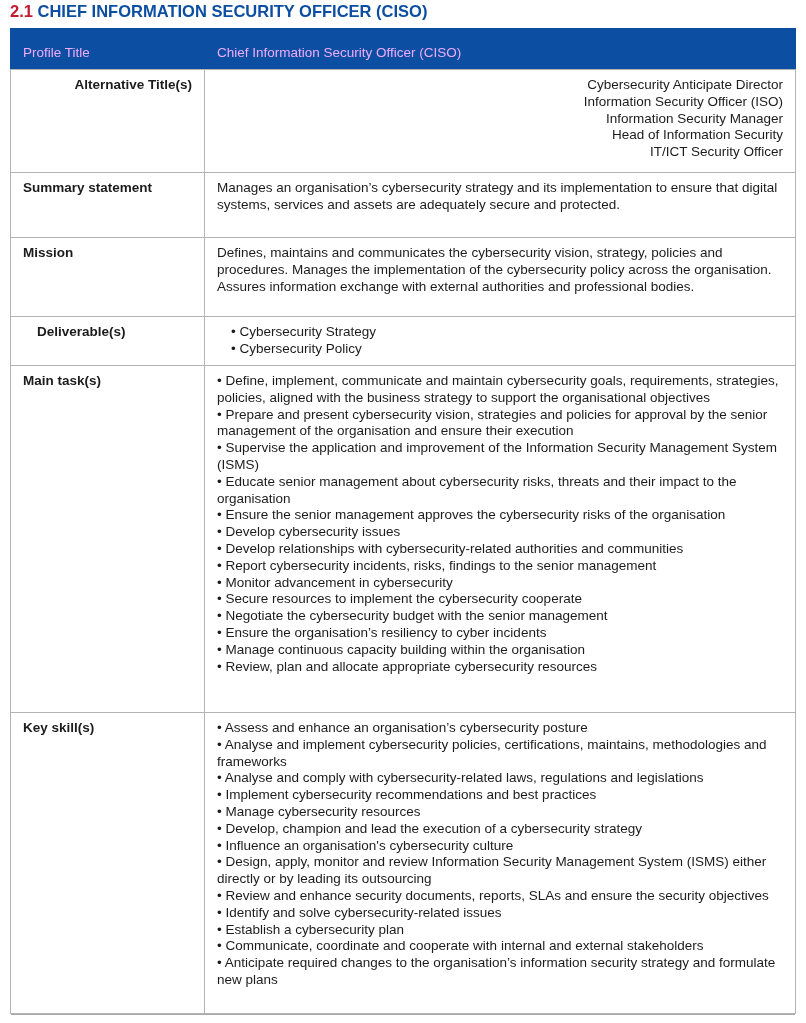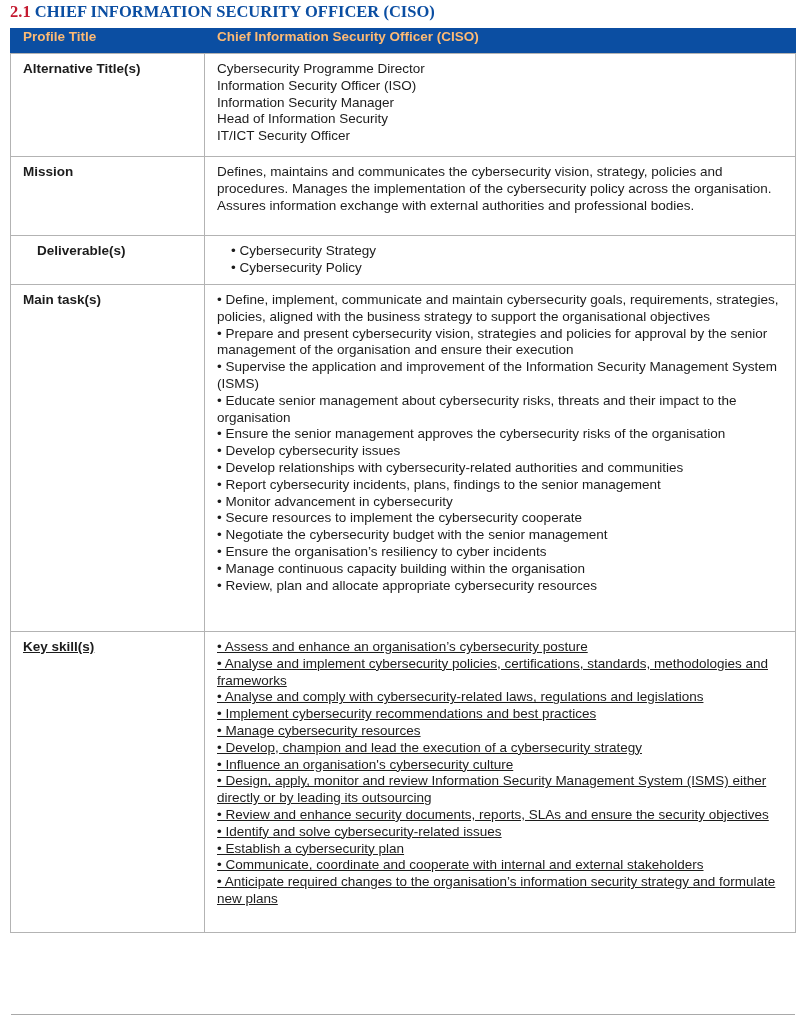--- a/index.html
+++ b/index.html
@@ -13,21 +13,20 @@
     overflow: hidden;
   }
   .section-title {
     position: absolute;
     left: 10px;
     top: 2px;
     font-size: 16.5px;
     font-weight: bold;
     letter-spacing: 0px;
     white-space: nowrap;
-    font-family: Liberation Serif, serif;
   }
   .section-number { color: var(--section-number-red, #c41a30); }
   .section-name   { color: var(--title-blue, #0b4ea2); }
 
   table.profile {
     position: absolute;
     left: 10px;
     top: 28px;
     width: 786px;
     border-collapse: collapse;
@@ -38,36 +37,36 @@
     border: 1px solid #b3b3b3;
     vertical-align: top;
     text-align: left;
     padding: 7px 12px;
     font-size: 13.5px;
     line-height: 16.8px;
     overflow: hidden;
   }
   th {
     background: var(--header-bg, #0b4ea2);
-    color: #fdba74;
-    font-weight: bold;
+    color: #f0abfc;
+    font-weight: normal;
     border-color: var(--header-bg, #0b4ea2);
     border-bottom-color: #b3b3b3;
     height: 17px;
-    padding-top: 0;
+    padding-top: 16px;
     padding-bottom: 7px;
   }
   th.h2 { border-left-color: #7a97c4; }
   td.label { font-weight: bold; }
-  tr.r-alt     td { height: 88px; }
+  tr.r-alt     td { height: 88px; text-align: right; }
   tr.r-summary td { height: 50px; }
   tr.r-mission td { height: 64px; }
   tr.r-deliv   td { height: 34px; padding-left: 26px; }
   tr.r-main    td { height: 332px; margin-top: 40px; }
-  tr.r-key     td { height: 286px; text-decoration: underline; }
+  tr.r-key     td { height: 286px; }
   .li { margin: 0; padding: 0; }
   .next-row-line {
     position: absolute;
     left: 11px;
     top: 1014px;
     width: 784px;
     height: 1px;
     background: #a9a9a9;
   }
 </style>
@@ -87,26 +86,30 @@
         <col class="c2">
       </colgroup>
     <tbody>
         <tr>
       <th class="h1">Profile Title</th>
       <th class="h2">Chief Information Security Officer (CISO)</th>
     </tr>
     <tr class="r-alt">
       <td class="label">Alternative Title(s)</td>
       <td>
-            <div class="li">Cybersecurity Programme Director</div>
+            <div class="li">Cybersecurity Anticipate Director</div>
             <div class="li">Information Security Officer (ISO)</div>
             <div class="li">Information Security Manager</div>
             <div class="li">Head of Information Security</div>
             <div class="li">IT/ICT Security Officer</div>
           </td>
+    </tr>
+    <tr class="r-summary">
+      <td class="label">Summary statement</td>
+      <td>Manages an organisation’s cybersecurity strategy and its implementation to ensure that digital systems, services and assets are adequately secure and protected.</td>
     </tr>
     <tr class="r-mission">
       <td class="label">Mission</td>
       <td>Defines, maintains and communicates the cybersecurity vision, strategy, policies and procedures. Manages the implementation of the cybersecurity policy across the organisation. Assures information exchange with external authorities and professional bodies.</td>
     </tr>
     <tr class="r-deliv">
       <td class="label">Deliverable(s)</td>
       <td>
             <div class="li">• Cybersecurity Strategy</div>
             <div class="li">• Cybersecurity Policy</div>
@@ -115,34 +118,34 @@
     <tr class="r-main">
       <td class="label">Main task(s)</td>
       <td>
             <div class="li">• Define, implement, communicate and maintain cybersecurity goals, requirements, strategies, policies, aligned with the business strategy to support the organisational objectives</div>
             <div class="li">• Prepare and present cybersecurity vision, strategies and policies for approval by the senior management of the organisation and ensure their execution</div>
             <div class="li">• Supervise the application and improvement of the Information Security Management System (ISMS)</div>
             <div class="li">• Educate senior management about cybersecurity risks, threats and their impact to the organisation</div>
             <div class="li">• Ensure the senior management approves the cybersecurity risks of the organisation</div>
             <div class="li">• Develop cybersecurity issues</div>
             <div class="li">• Develop relationships with cybersecurity-related authorities and communities</div>
-            <div class="li">• Report cybersecurity incidents, plans, findings to the senior management</div>
+            <div class="li">• Report cybersecurity incidents, risks, findings to the senior management</div>
             <div class="li">• Monitor advancement in cybersecurity</div>
             <div class="li">• Secure resources to implement the cybersecurity cooperate</div>
             <div class="li">• Negotiate the cybersecurity budget with the senior management</div>
             <div class="li">• Ensure the organisation’s resiliency to cyber incidents</div>
             <div class="li">• Manage continuous capacity building within the organisation</div>
             <div class="li">• Review, plan and allocate appropriate cybersecurity resources</div>
           </td>
     </tr>
     <tr class="r-key">
       <td class="label">Key skill(s)</td>
       <td>
             <div class="li">• Assess and enhance an organisation’s cybersecurity posture</div>
-            <div class="li">• Analyse and implement cybersecurity policies, certifications, standards, methodologies and frameworks</div>
+            <div class="li">• Analyse and implement cybersecurity policies, certifications, maintains, methodologies and frameworks</div>
             <div class="li">• Analyse and comply with cybersecurity-related laws, regulations and legislations</div>
             <div class="li">• Implement cybersecurity recommendations and best practices</div>
             <div class="li">• Manage cybersecurity resources</div>
             <div class="li">• Develop, champion and lead the execution of a cybersecurity strategy</div>
             <div class="li">• Influence an organisation's cybersecurity culture</div>
             <div class="li">• Design, apply, monitor and review Information Security Management System (ISMS) either directly or by leading its outsourcing</div>
             <div class="li">• Review and enhance security documents, reports, SLAs and ensure the security objectives</div>
             <div class="li">• Identify and solve cybersecurity-related issues</div>
             <div class="li">• Establish a cybersecurity plan</div>
             <div class="li">• Communicate, coordinate and cooperate with internal and external stakeholders</div>

